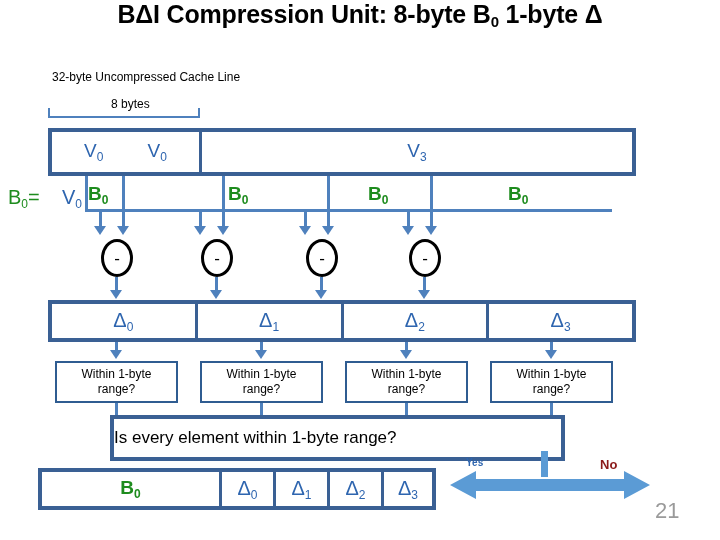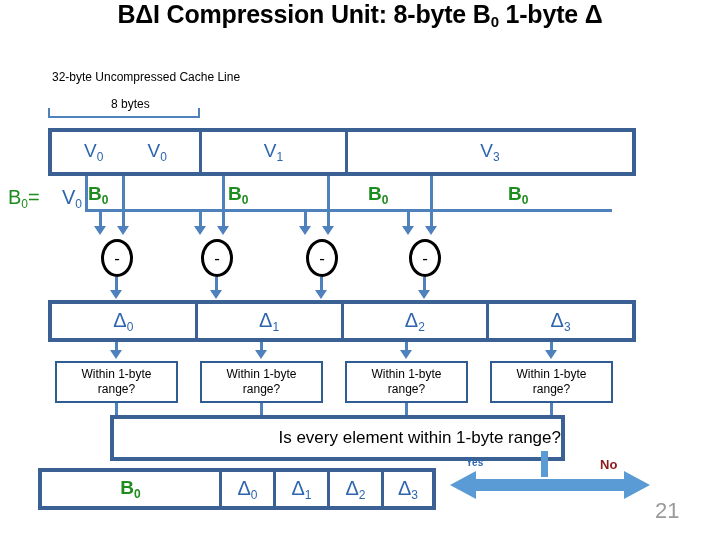--- a/index.html
+++ b/index.html
@@ -181,21 +181,21 @@
 
   
   #qbox {
     left: 110px; top: 415px;
     width: 455px; height: 46px;
     border: 4px solid #3A6094;
     background: #ffffff;
     box-sizing: border-box;
     display: flex;
     align-items: center;
-    justify-content: flex-end;
+    justify-content: flex-start;
     font-size: 17px;
     color: #000000;
   }
 
   
   #result {
     left: 38px; top: 468px;
     width: 398px; height: 42px;
   }
   #rb0 { flex: 0 0 180px; }
@@ -244,23 +244,20 @@
   <div class="abs" id="dim-line"></div>
   <div class="abs dim-tick" id="dim-tick-l"></div>
   <div class="abs dim-tick" id="dim-tick-r"></div>
 
   <div class="abs row-band" id="cacheline">
     <div class="cell" id="cell0">
       <div class="twin">
         <span class="vlabel"><span>V</span><sub>0</sub></span>
         <span class="vlabel"><span>V</span><sub>0</sub></span>
       </div>
-    </div>
-    <div class="cell" id="cell1">
-      <span class="vlabel"><span>V</span><sub>1</sub></span>
     </div>
     <div class="cell" id="cell3">
       <span class="vlabel"><span>V</span><sub>3</sub></span>
     </div>
   </div>
 
   <div class="abs" id="b0eq">
     <span>B</span><sub>0</sub><span>=</span>
   </div>
   <div class="abs" id="v0eq">

